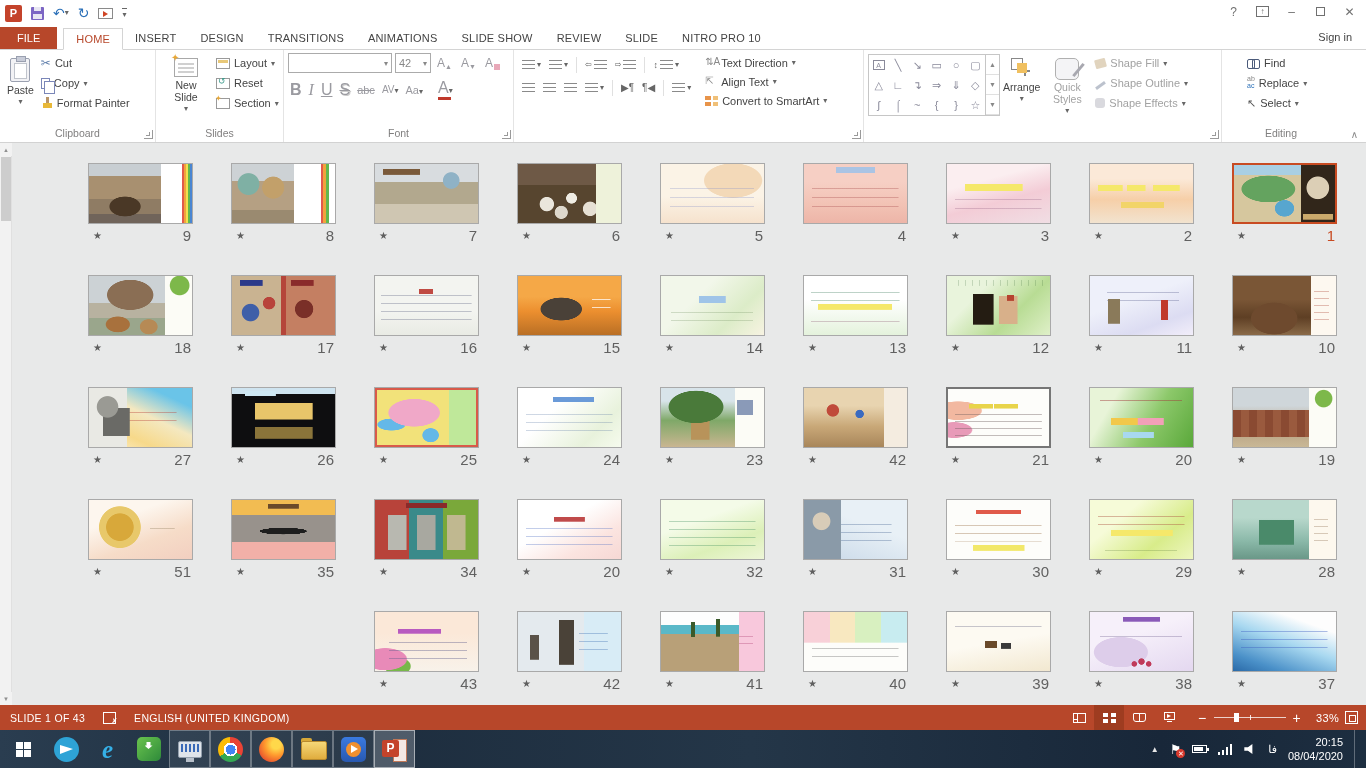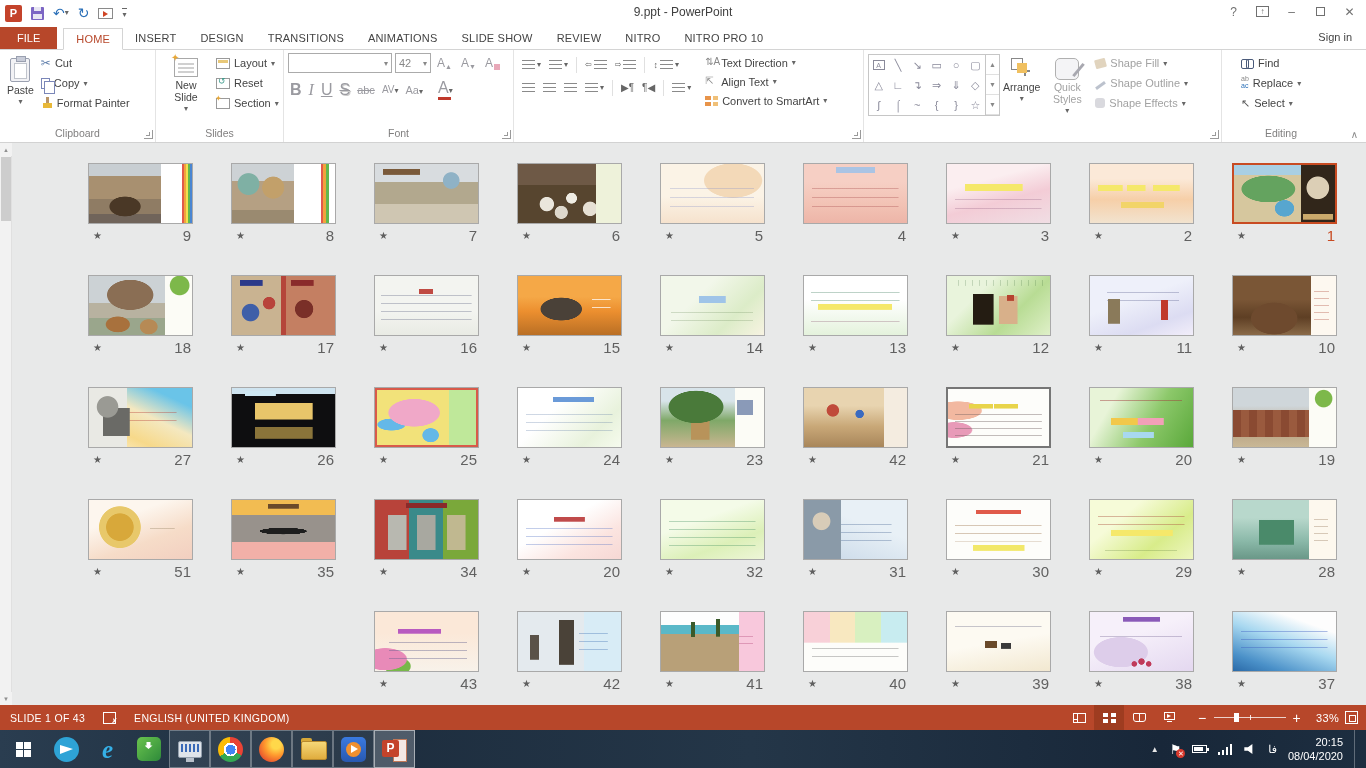--- a/index.html
+++ b/index.html
@@ -189,21 +189,20 @@
 
 <div class="titlebar">
   <div class="qat">
     <div class="pp-logo">P</div>
     <div class="save-ic"></div>
     <div class="qi">↶<span class="car">▾</span></div>
     <div class="qi">↻</div>
     <div class="present-ic"></div>
     <div class="qat-more">▾</div>
   </div>
-  <div class="title-text">9.ppt - PowerPoint</div>
   <div class="winbtns">
     <div>?</div>
     <div>
         <span class="ribopt-ic">↑</span>
       </div>
     <div>–</div>
     <div>
         <span class="restore-ic"></span>
       </div>
     <div>✕</div>
@@ -213,21 +212,21 @@
 <div class="tabrow">
   <div class="tab-file">FILE</div>
   <div class="tabs">
       <div class="tab active">HOME</div>
       <div class="tab">INSERT</div>
       <div class="tab">DESIGN</div>
       <div class="tab">TRANSITIONS</div>
       <div class="tab">ANIMATIONS</div>
       <div class="tab">SLIDE SHOW</div>
       <div class="tab">REVIEW</div>
-      <div class="tab">NITRO</div>
+      <div class="tab">SLIDE</div>
       <div class="tab">NITRO PRO 10</div>
     </div>
   <div class="signin">Sign in</div>
 </div>
 
 <div class="ribbon">
 
   <div class="grp" style="width:156px">
     <div class="grp-body">
       <div class="bigbtn">
@@ -444,21 +443,21 @@
             <span>Shape Effects</span>
             <span class="car">▾</span>
           </div>
       </div>
     </div>
     <div class="launcher"></div>
   </div>
 
   <div class="grp" style="width:118px;border-right:none">
     <div class="grp-body">
-      <div class="smalls" style="margin-left:15px">
+      <div class="smalls" style="margin-left:21px">
         <div class="srow">
             <span class="find-ic"></span>
             <span>Find</span>
           </div>
         <div class="srow">
             <span class="rep-ic">ab<br><b>ac</b></span>
             <span>Replace</span>
             <span class="car">▾</span>
           </div>
         <div class="srow">

